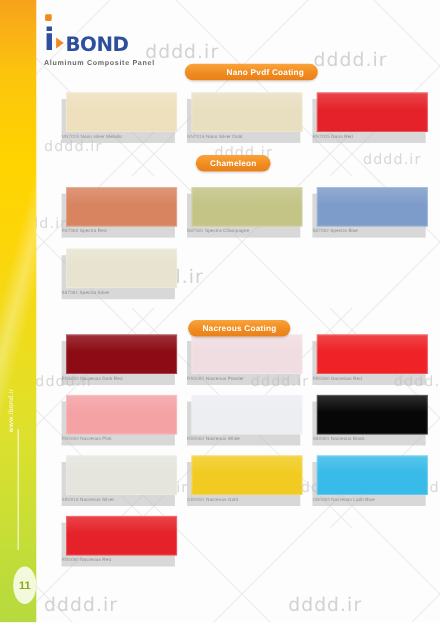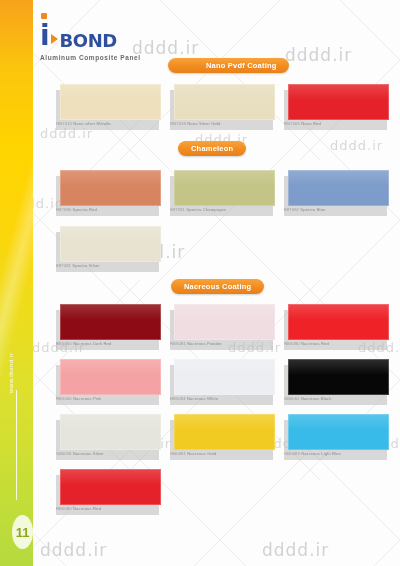--- a/index.html
+++ b/index.html
@@ -79,21 +79,21 @@
     z-index:6;
     font-family:"Liberation Sans", sans-serif;
   }
   #page-number{
     position:absolute;
     left:12px;top:515px;
     width:21px;height:34px;
     border-radius:50%;
     background:rgba(255,255,255,.82);
     color:#8aa61c;
-    font-size:13px;
+    font-size:10px;
     font-weight:bold;
     display:flex;align-items:center;justify-content:center;
     z-index:7;
   }
 
   
   #header{position:absolute;left:40px;top:22px;z-index:4;}
   #logo{
     display:flex;align-items:flex-end;
     line-height:1;
@@ -290,21 +290,21 @@
       </div>
       <div class="row" style="left: 60px; top: 226px;">
         <div class="cell">
           <div class="chip-shadow"></div>
           <div class="chip" style="background: rgb(231, 227, 208);">
             <div class="gloss"></div>
           </div>
           <div class="caption"><span class="code">B87081</span> <span>Spectra Silver</span></div>
         </div>
       </div>
-      <div class="badge" style="left: 171px; top: 279px;">Nacreous Coating</div>
+      <div class="badge" style="left: 171px; top: 291px;">Nacreous Coating</div>
       <div class="row" style="left: 60px; top: 304px;">
         <div class="cell">
           <div class="chip-shadow"></div>
           <div class="chip" style="background: rgb(140, 11, 20);">
             <div class="gloss"></div>
           </div>
           <div class="caption"><span class="code">RB5050</span> <span>Nacreous Dark Red</span></div>
         </div>
         <div class="cell">
           <div class="chip-shadow"></div>

